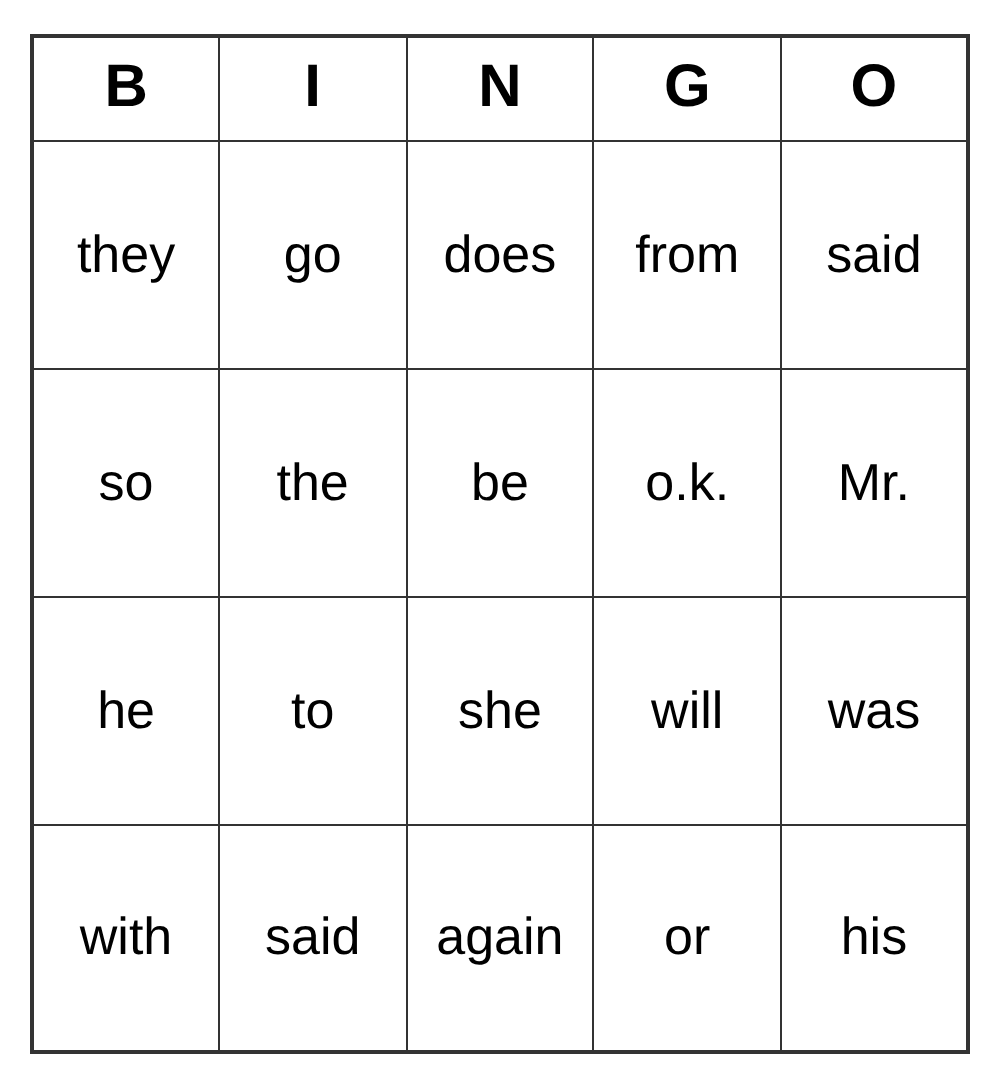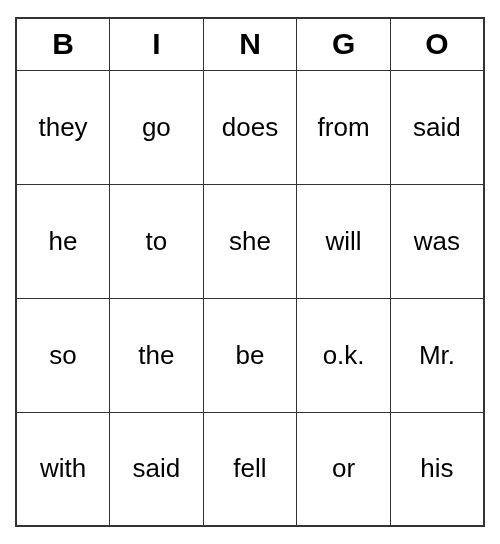--- a/index.html
+++ b/index.html
@@ -61,34 +61,34 @@
   </thead>
   <tbody>
   <tr>
         <td>they</td>
         <td>go</td>
         <td>does</td>
         <td>from</td>
         <td>said</td>
       </tr>
       <tr>
+        <td>so</td>
+        <td>the</td>
+        <td>be</td>
+        <td>o.k.</td>
+        <td>Mr.</td>
+      </tr>
+      <tr>
         <td>he</td>
         <td>to</td>
         <td>she</td>
         <td>will</td>
         <td>was</td>
       </tr>
       <tr>
-        <td>so</td>
-        <td>the</td>
-        <td>be</td>
-        <td>o.k.</td>
-        <td>Mr.</td>
-      </tr>
-      <tr>
         <td>with</td>
         <td>said</td>
-        <td>fell</td>
+        <td>again</td>
         <td>or</td>
         <td>his</td>
       </tr>
     </tbody>
 </table>
 
 </body></html>

